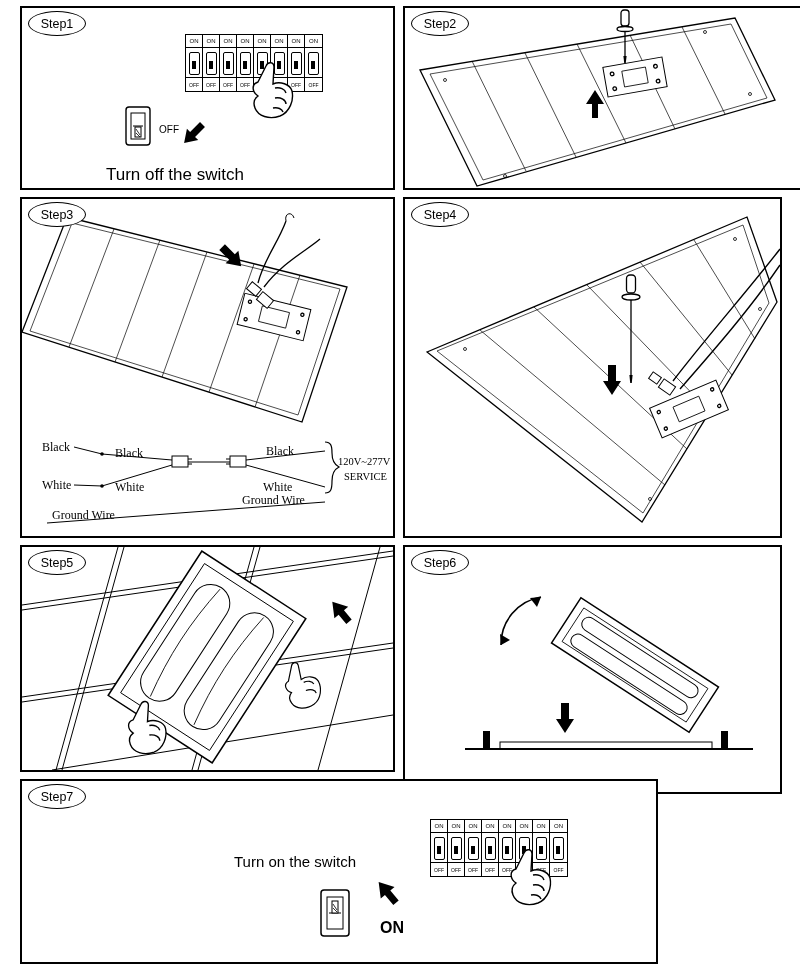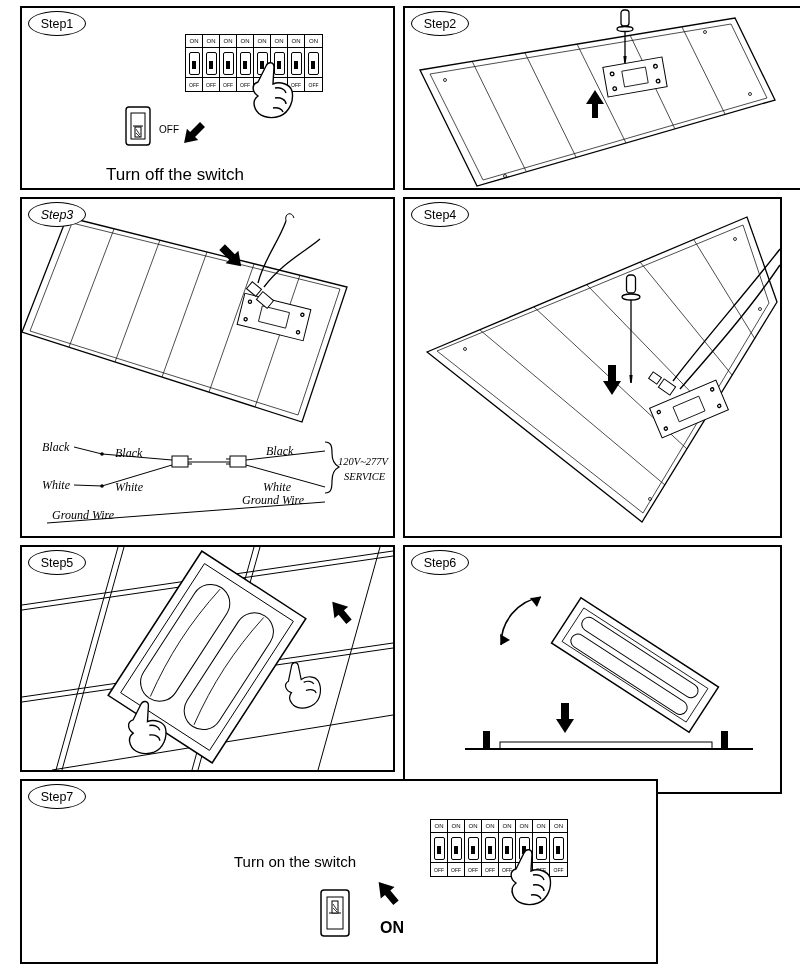--- a/index.html
+++ b/index.html
@@ -151,21 +151,21 @@
         <g transform="translate(220,2)">
           <rect x="-4" y="0" width="8" height="16" rx="3" fill="#fff"></rect>
           <ellipse cx="0" cy="19" rx="8" ry="2.5" fill="#fff"></ellipse>
           <line x1="0" y1="21.5" x2="0" y2="46"></line>
           <path d="M-1.6,46 L1.6,46 L0.8,53 L-0.8,53 Z" fill="#000" stroke="none"></path>
         </g>
       </g>
     </svg>
   </section>
 
-  <section class="panel" style="left:20px; top:197px; width:375px; height:341px;font-style:italic;">
+  <section class="panel" style="left:20px; top:197px; width:375px; height:341px;">
     <div class="step-badge">
       <span>Step3</span>
     </div>
     <svg class="art" width="371" height="337" viewBox="0 0 371 337">
       <g stroke="#000" fill="none" stroke-width="1.3">
         <polygon points="45,18 325,88 280,223 0,133" fill="#fff"></polygon>
         <polygon points="50,24 318,90 276,216 8,132" stroke-width="0.7"></polygon>
         <g stroke-width="0.7">
           <line x1="92" y1="30" x2="47" y2="148"></line>
           <line x1="138" y1="41" x2="93" y2="163"></line>

